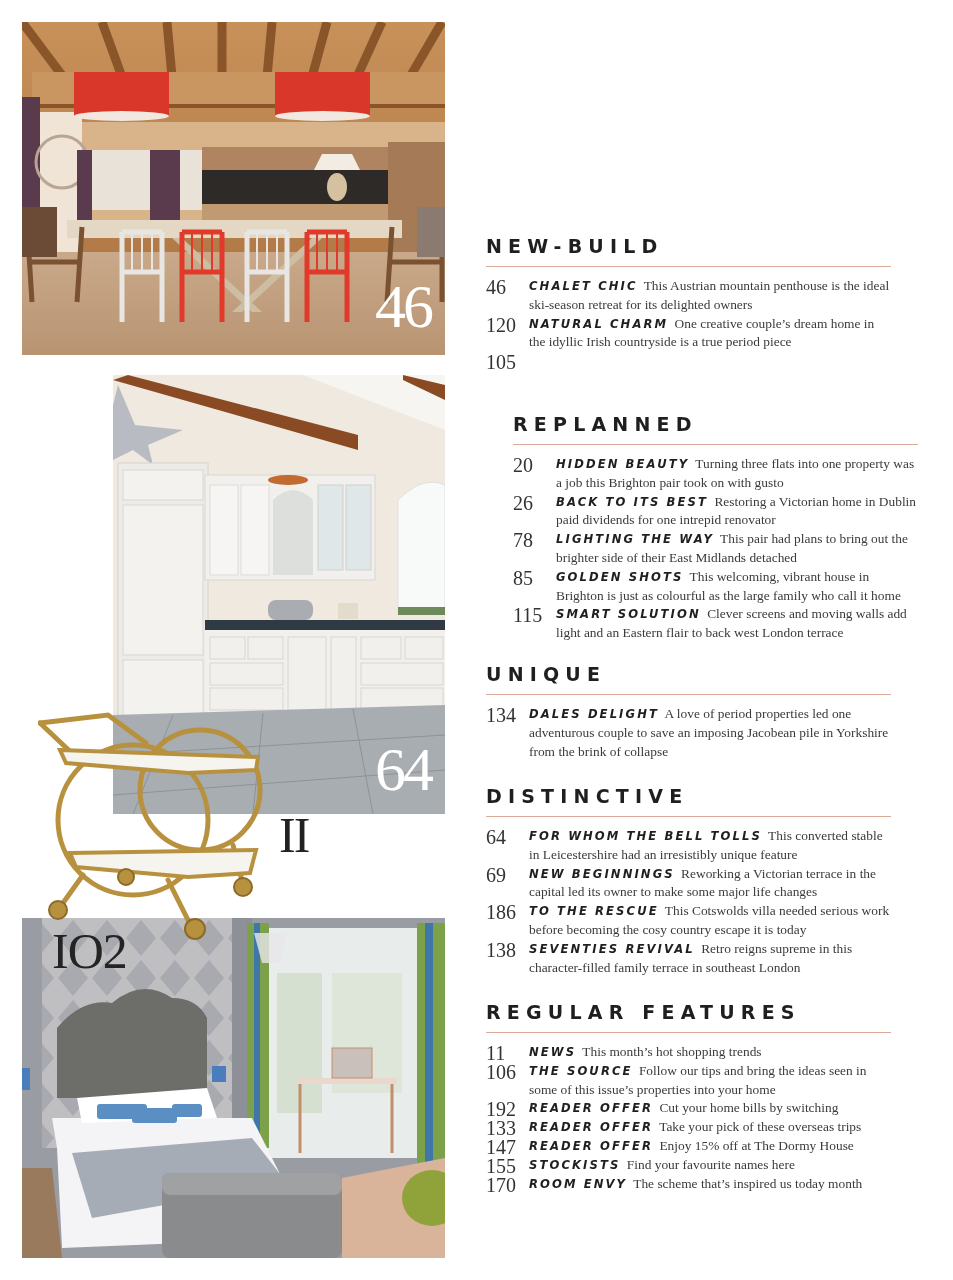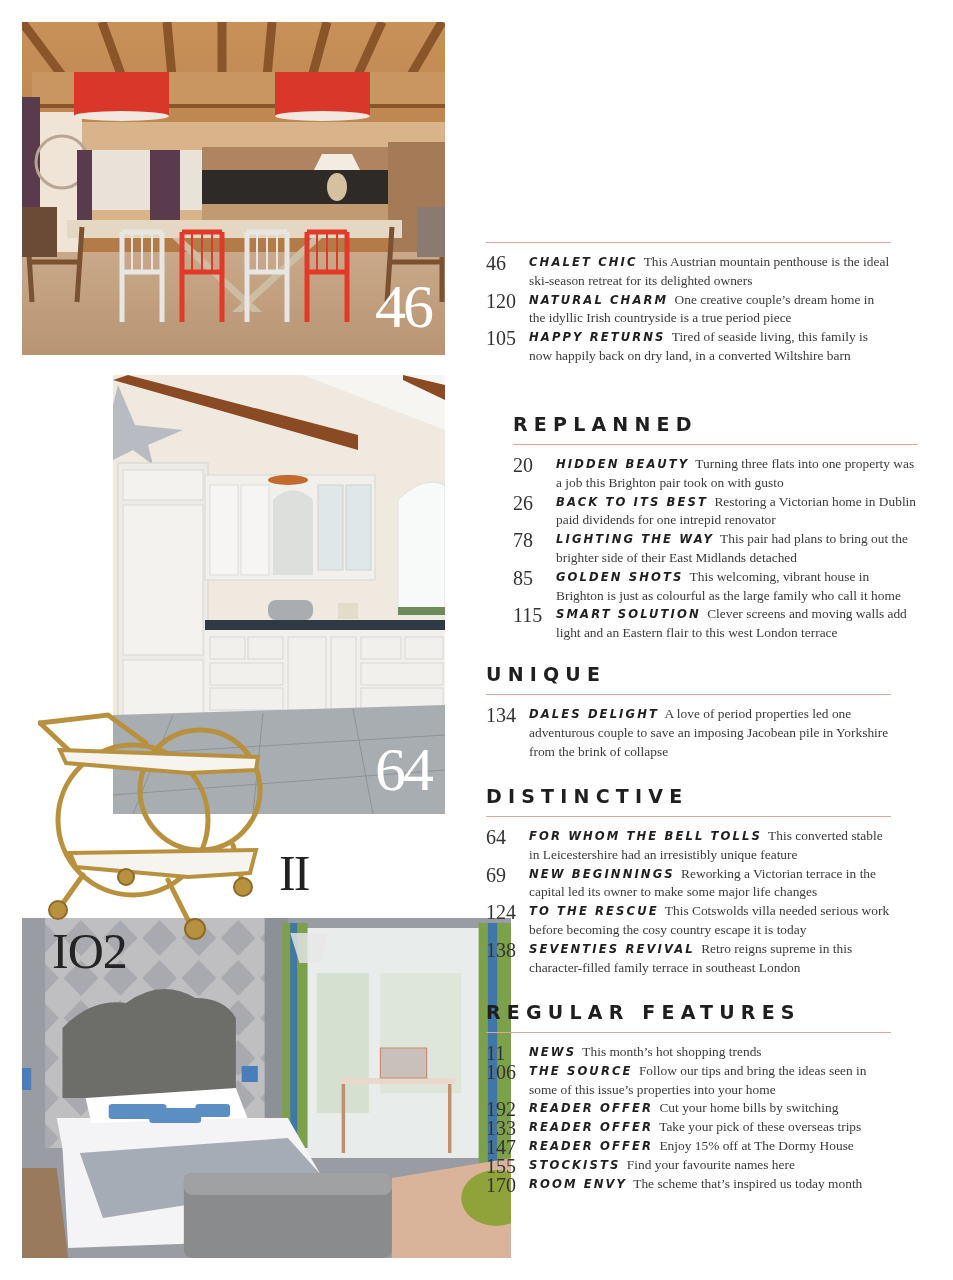--- a/index.html
+++ b/index.html
@@ -5,25 +5,25 @@
   * { box-sizing: border-box; margin: 0; padding: 0; }
   html, body { width: 953px; height: 1280px; background: #ffffff; overflow: hidden; }
   body { position: relative; font-family: "Liberation Serif", "DejaVu Serif", serif; color: #2a2a2a; }
 
   .photo { position: absolute; overflow: hidden; }
   .photo svg { display: block; width: 100%; height: 100%; }
   .photo-label { position: absolute; font-family: "Liberation Serif", "DejaVu Serif", serif; line-height: 1; }
 
   #photo-chalet { left: 22px; top: 22px; width: 423px; height: 333px; }
   #photo-kitchen { left: 113px; top: 375px; width: 332px; height: 439px; }
-  #photo-bedroom { left: 22px; top: 918px; width: 489px; height: 340px; }
+  #photo-bedroom { left: 22px; top: 918px; width: 423px; height: 340px; }
 
   #trolley { position: absolute; left: 38px; top: 705px; width: 230px; height: 235px; z-index: 5; }
   #trolley svg { width: 100%; height: 100%; display: block; }
-  #trolley-label { position: absolute; left: 279px; top: 848px; font-size: 50px; color: #222; font-family: "Liberation Serif", serif; letter-spacing: -2px; line-height: 1; }
+  #trolley-label { position: absolute; left: 279px; top: 810px; font-size: 50px; color: #222; font-family: "Liberation Serif", serif; letter-spacing: -2px; line-height: 1; }
   .section { position: absolute; left: 486px; width: 405px; }
   .section-title {
     font-family: "DejaVu Sans", "Liberation Sans", sans-serif;
     font-weight: bold; font-size: 19px; letter-spacing: 6.2px;
     color: #1f1f1f; height: 24px; line-height: 24px; white-space: nowrap;
   }
   .section-rule { height: 1px; background: #d9a99a; margin-top: 8px; margin-bottom: 10px; width: 405px; }
   .entry { display: flex; align-items: flex-start; font-size: 13.4px; line-height: 18.8px; }
   .entry-page { width: 43px; flex: none; font-size: 20px; line-height: 18.8px; color: #333; font-family: "Liberation Serif", serif; position: relative; top: 1px; }
   .entry-body { flex: 1; color: #3a3a3a; }
@@ -236,32 +236,32 @@
     <rect x="140" y="255" width="180" height="22" rx="8" fill="#a0a1a3"></rect>
 
     <path d="M0 250 L30 250 L40 340 L0 340 Z" fill="#9a7a5c"></path>
     <path d="M320 260 L423 240 L423 340 L320 340 Z" fill="#d9b49a"></path>
     <ellipse cx="410" cy="280" rx="30" ry="28" fill="#8fa33a"></ellipse>
   </svg>
   <div class="photo-label" style="left:30px; top:8px; font-size:50px; color:#242424; letter-spacing:-1px;">IO2</div>
 </div>
 
 <div class="section" style="top:234px;">
+  <div class="section-title">NEW-BUILD</div>
   <div class="section-rule"></div>
   <div class="entry">
     <span class="entry-page">46</span>
     <span class="entry-body"><span class="entry-title">CHALET CHIC</span> <span>This Austrian mountain penthouse is the ideal ski-season retreat for its delighted owners</span></span>
   </div>
   <div class="entry">
     <span class="entry-page">120</span>
     <span class="entry-body"><span class="entry-title">NATURAL CHARM</span> <span>One creative couple’s dream home in the idyllic Irish countryside is a true period piece</span></span>
   </div>
   <div class="entry">
     <span class="entry-page">105</span>
-    <span class="entry-body"><span class="entry-title">HAPPY RETURNS</span> <span>Tired of seaside living, this family is now happily back on dry land, in a converted Wiltshire barn</span></span>
   </div>
 </div>
 
 <div class="section" style="top:412px;margin-left:27px;">
   <div class="section-title">REPLANNED</div>
   <div class="section-rule"></div>
   <div class="entry">
     <span class="entry-page">20</span>
     <span class="entry-body"><span class="entry-title">HIDDEN BEAUTY</span> <span>Turning three flats into one property was a job this Brighton pair took on with gusto</span></span>
   </div>
@@ -272,21 +272,21 @@
   <div class="entry">
     <span class="entry-page">78</span>
     <span class="entry-body"><span class="entry-title">LIGHTING THE WAY</span> <span>This pair had plans to bring out the brighter side of their East Midlands detached</span></span>
   </div>
   <div class="entry">
     <span class="entry-page">85</span>
     <span class="entry-body"><span class="entry-title">GOLDEN SHOTS</span> <span>This welcoming, vibrant house in Brighton is just as colourful as the large family who call it home</span></span>
   </div>
   <div class="entry">
     <span class="entry-page">115</span>
-    <span class="entry-body"><span class="entry-title">SMART SOLUTION</span> <span>Clever screens and moving walls add light and an Eastern flair to this west London terrace</span></span>
+    <span class="entry-body"><span class="entry-title">SMART SOLUTION</span> <span>Clever screens and moving walls add light and an Eastern flair to back west London terrace</span></span>
   </div>
 </div>
 
 <div class="section" style="top:662px;">
   <div class="section-title">UNIQUE</div>
   <div class="section-rule"></div>
   <div class="entry">
     <span class="entry-page">134</span>
     <span class="entry-body"><span class="entry-title">DALES DELIGHT</span> <span>A love of period properties led one adventurous couple to save an imposing Jacobean pile in Yorkshire from the brink of collapse</span></span>
   </div>
@@ -297,21 +297,21 @@
   <div class="section-rule"></div>
   <div class="entry">
     <span class="entry-page">64</span>
     <span class="entry-body"><span class="entry-title">FOR WHOM THE BELL TOLLS</span> <span>This converted stable in Leicestershire had an irresistibly unique feature</span></span>
   </div>
   <div class="entry">
     <span class="entry-page">69</span>
     <span class="entry-body"><span class="entry-title">NEW BEGINNINGS</span> <span>Reworking a Victorian terrace in the capital led its owner to make some major life changes</span></span>
   </div>
   <div class="entry">
-    <span class="entry-page">124</span>
+    <span class="entry-page">186</span>
     <span class="entry-body"><span class="entry-title">TO THE RESCUE</span> <span>This Cotswolds villa needed serious work before becoming the cosy country escape it is today</span></span>
   </div>
   <div class="entry">
     <span class="entry-page">138</span>
     <span class="entry-body"><span class="entry-title">SEVENTIES REVIVAL</span> <span>Retro reigns supreme in this character-filled family terrace in southeast London</span></span>
   </div>
 </div>
 
 <div class="section" style="top:1000px;">
   <div class="section-title">REGULAR FEATURES</div>

